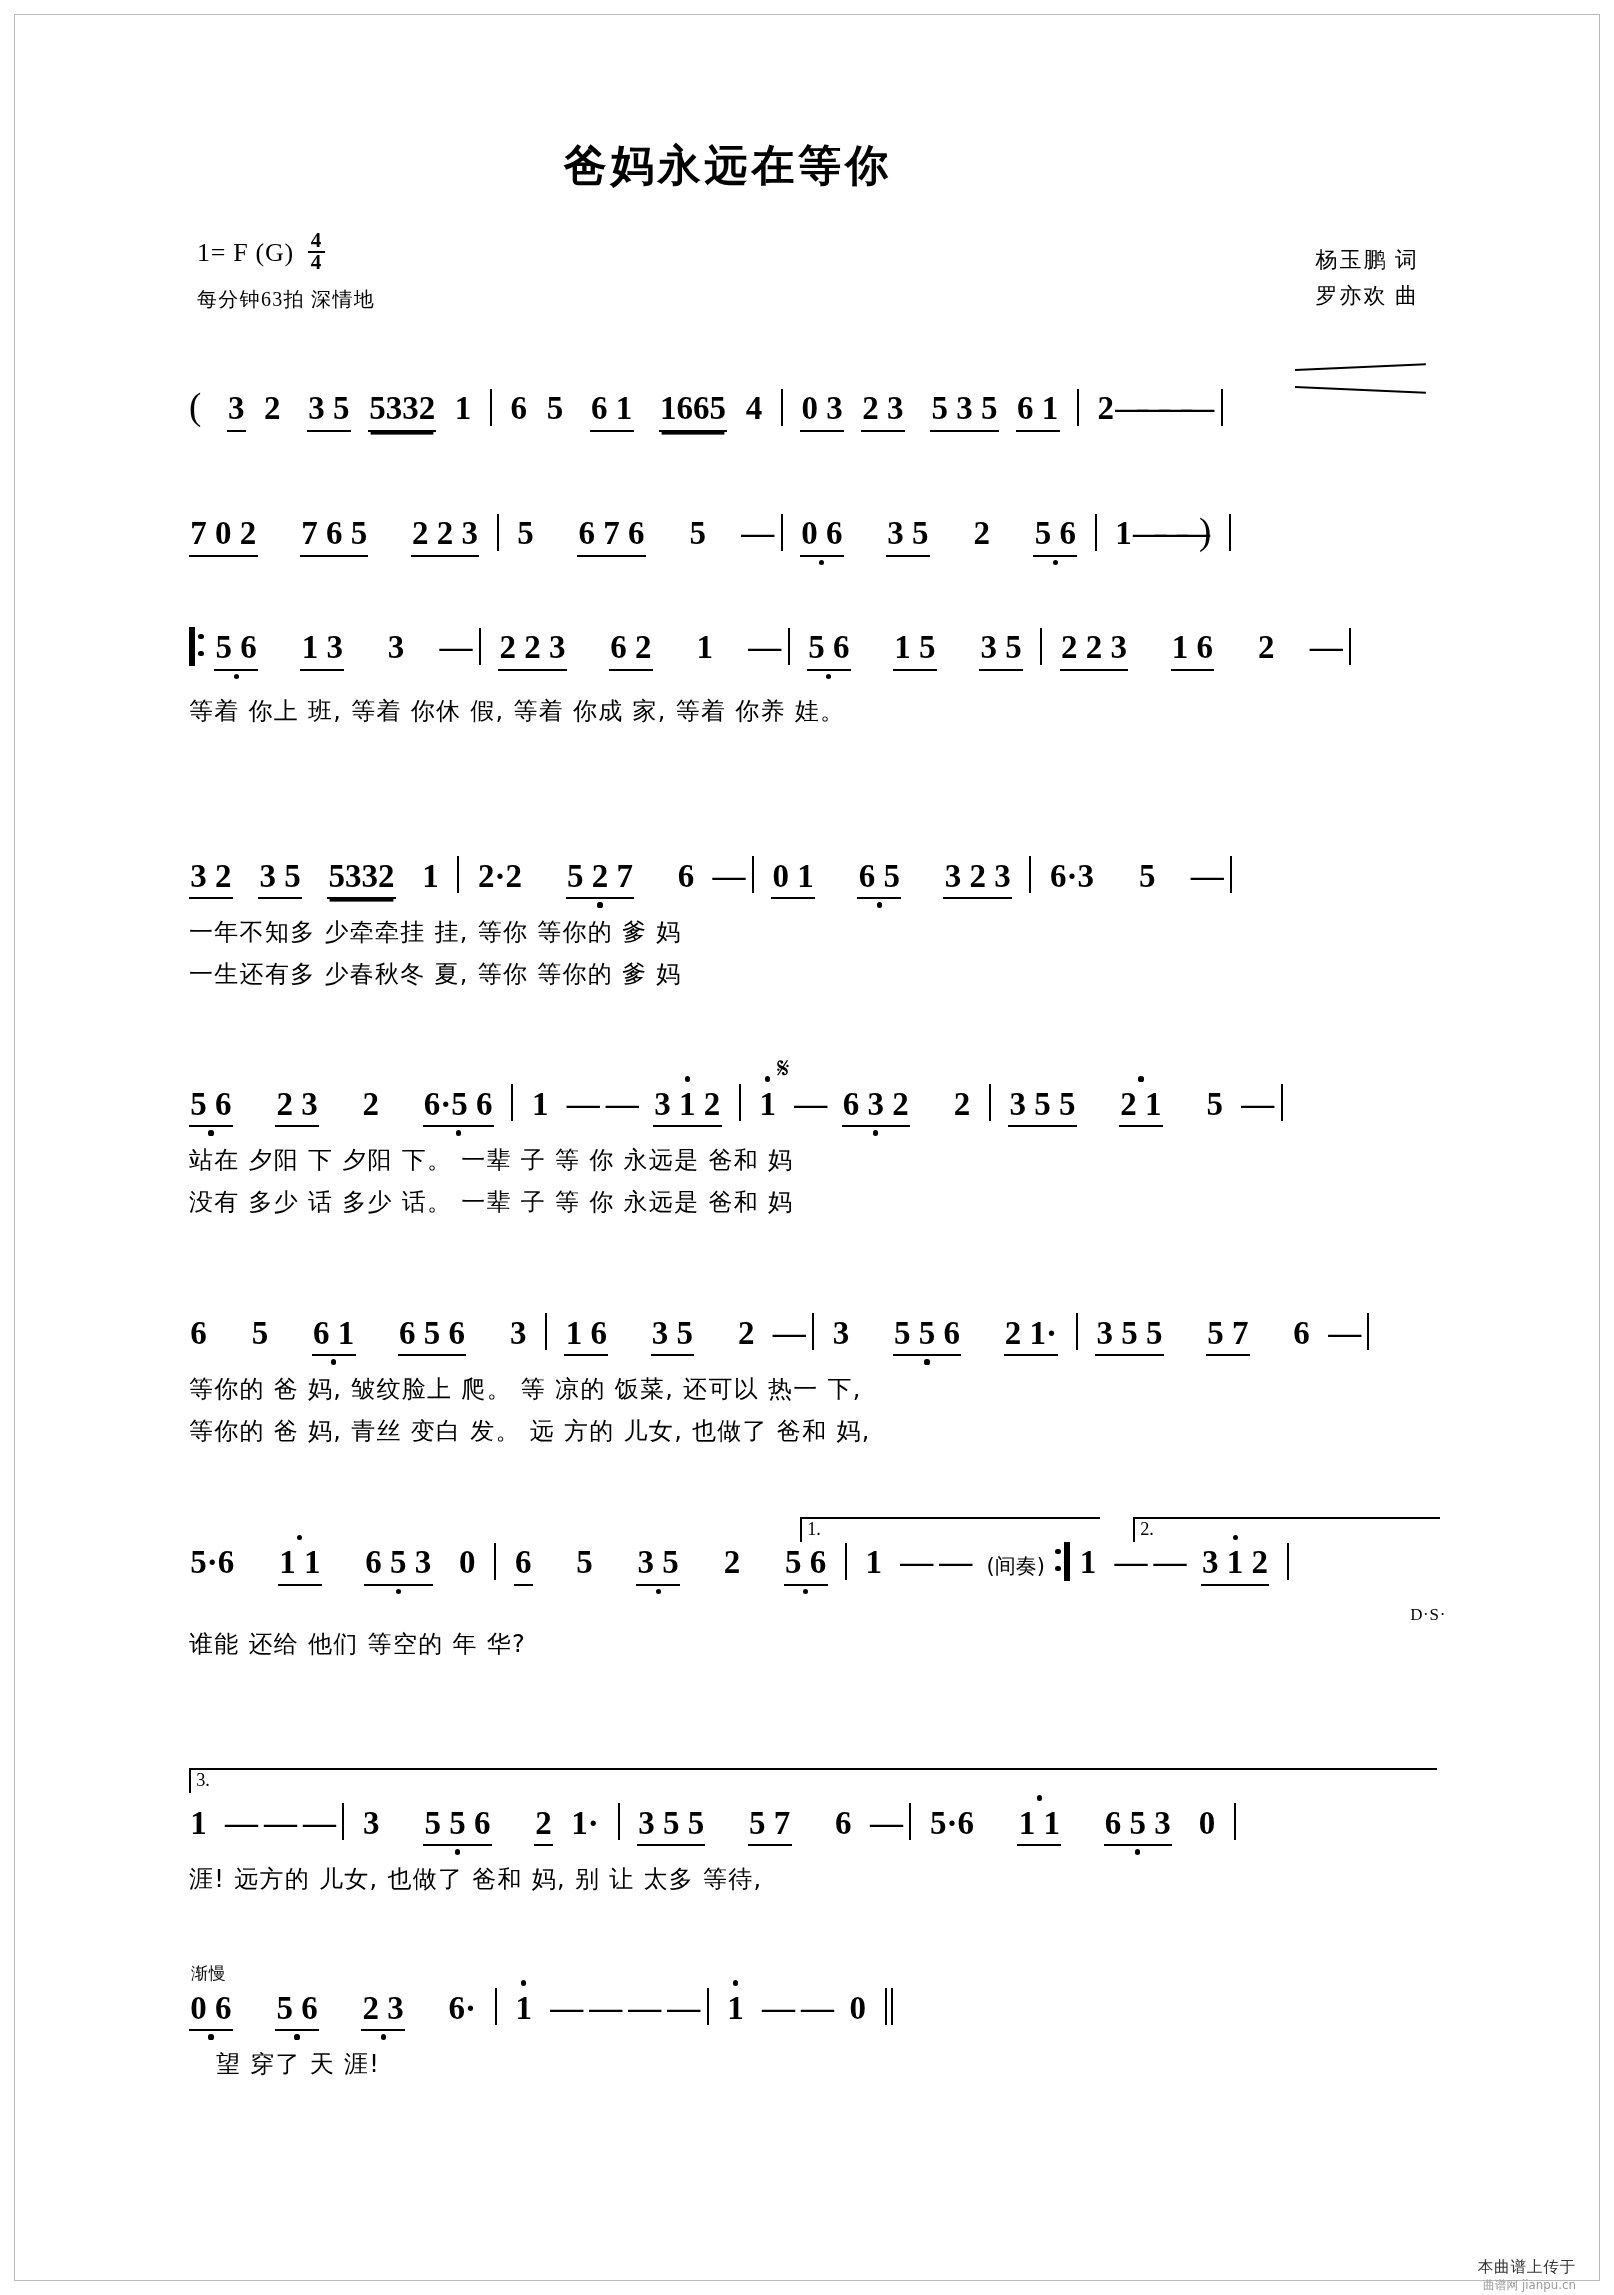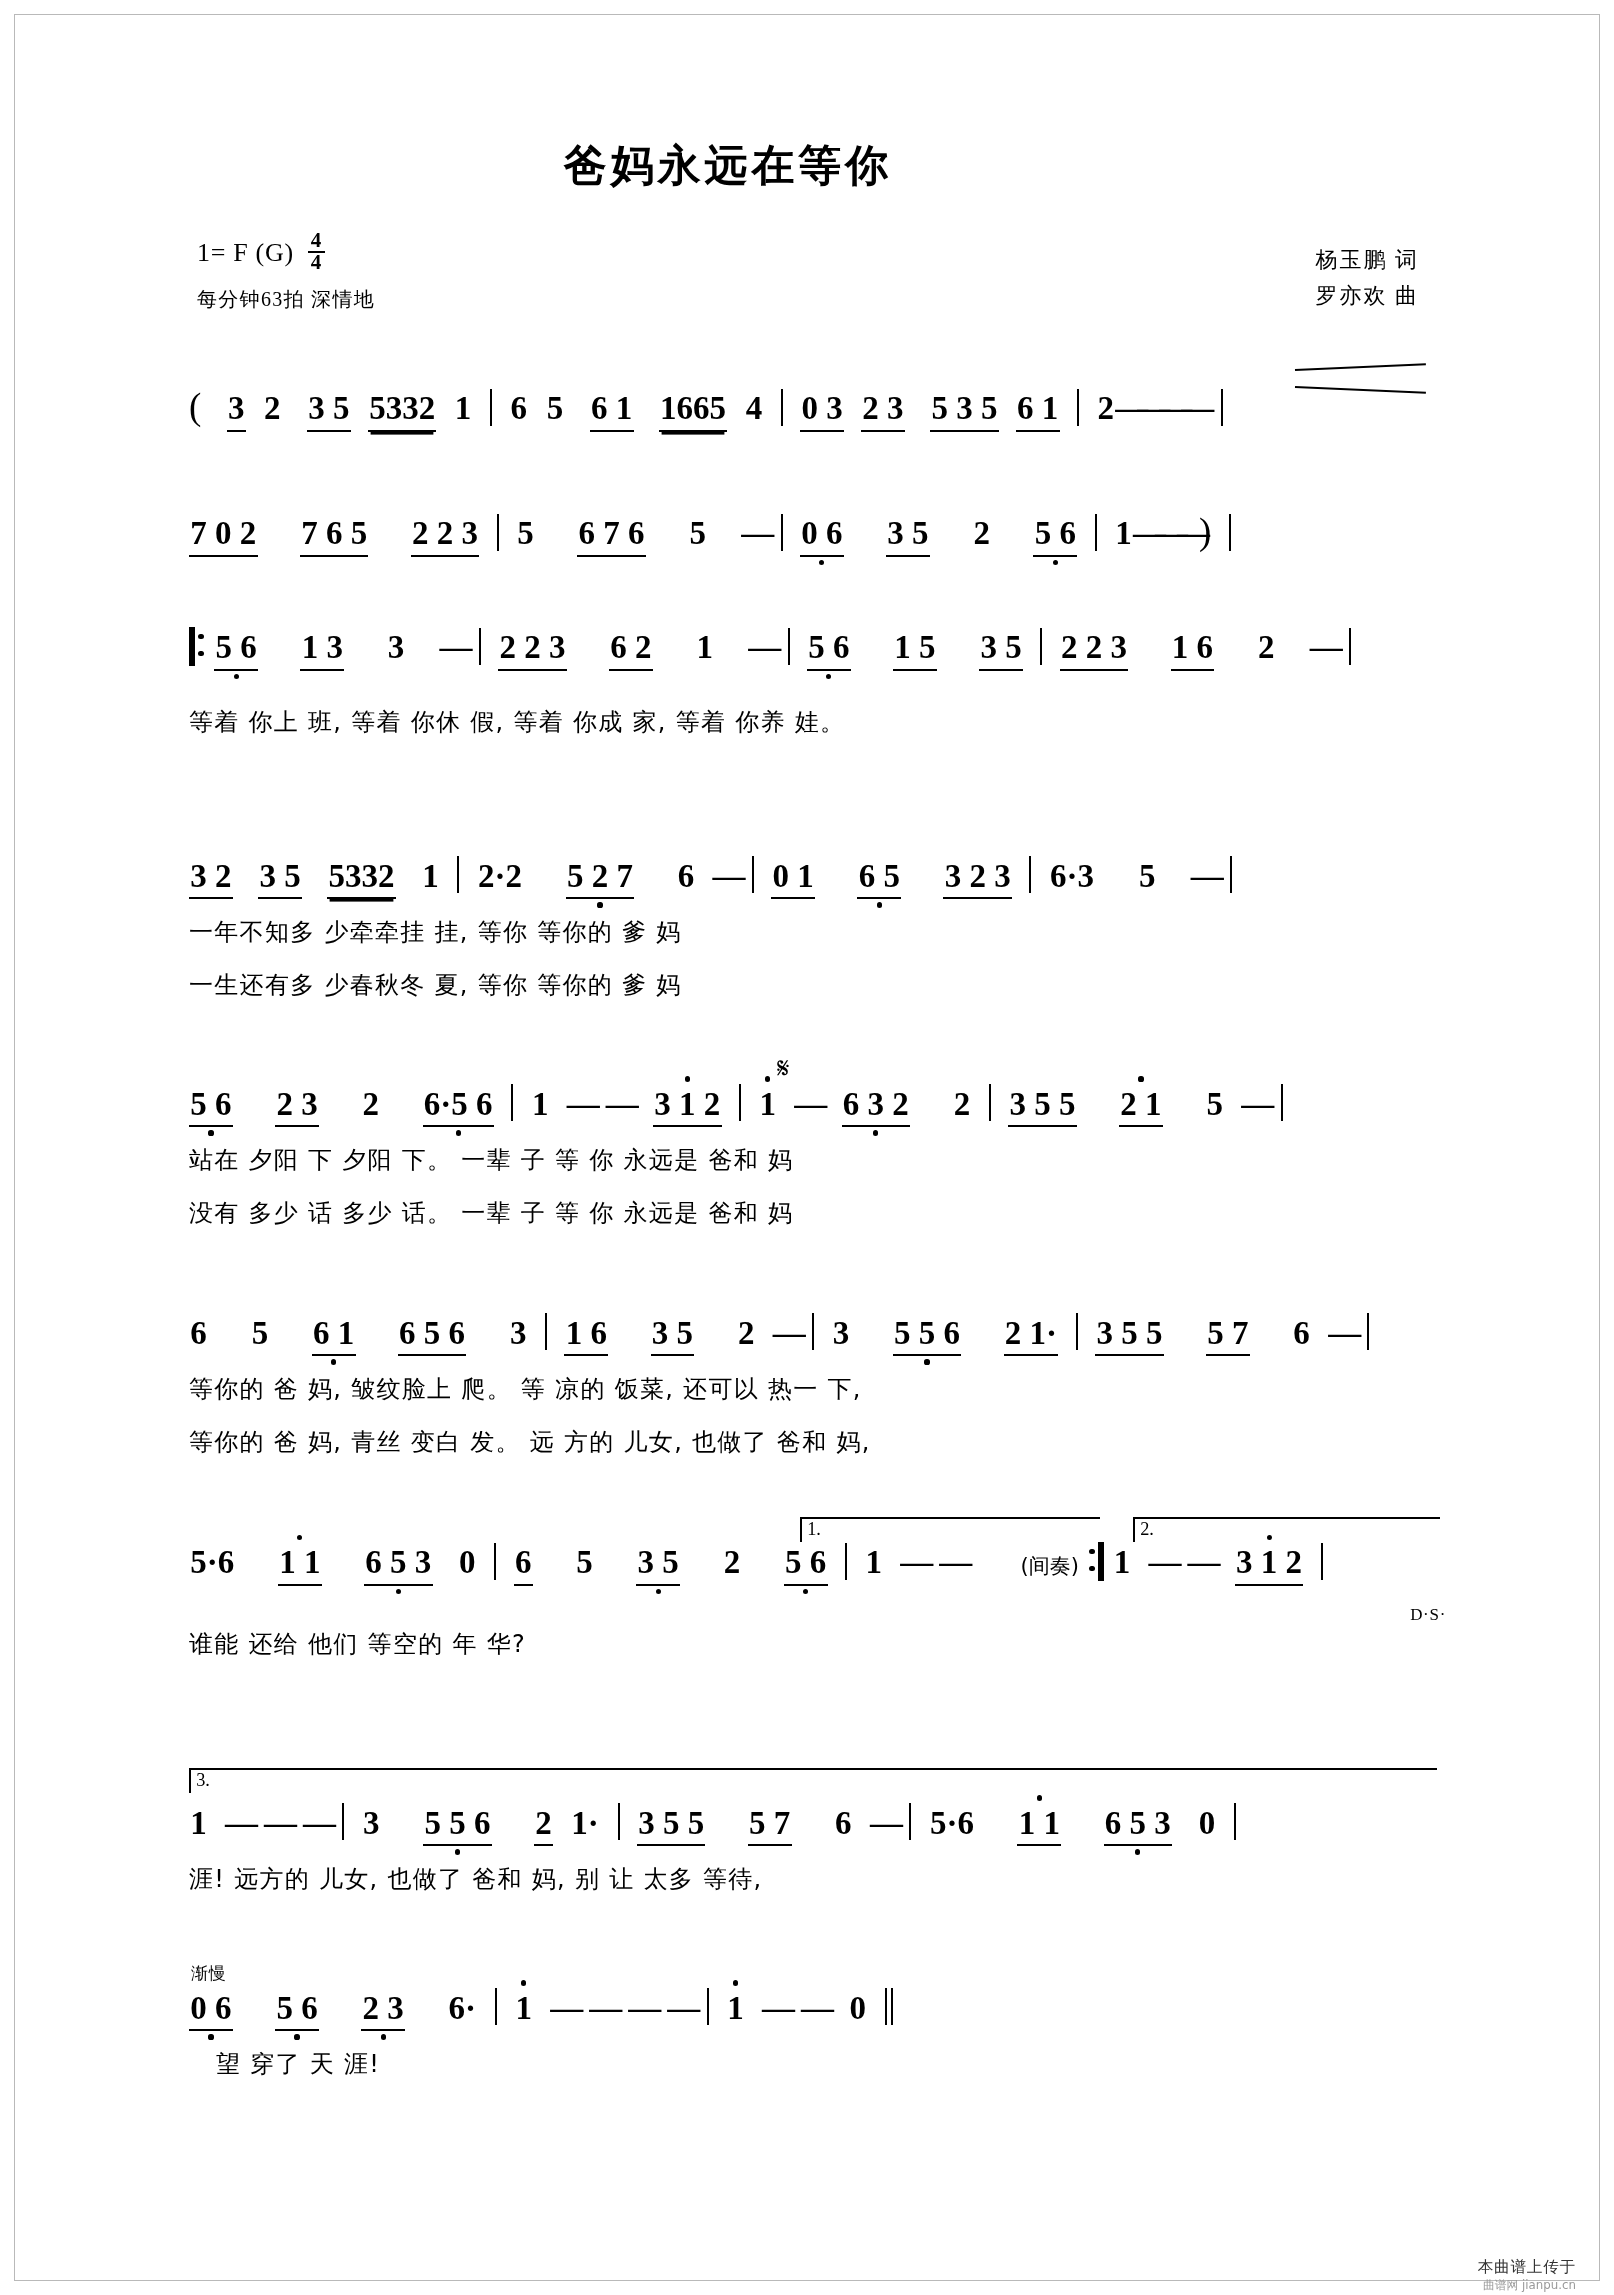--- a/index.html
+++ b/index.html
@@ -106,21 +106,21 @@
     position: relative;
     margin-left: 189px;
     margin-right: 163px;
     font-family: "DejaVu Sans", sans-serif;
     font-size: 24px;
     letter-spacing: 1.3px;
     white-space: nowrap;
     color: #000;
     height: 34px;
   }
-  .lyric-row.second { margin-top: 19px; }
+  .lyric-row.second { margin-top: 8px; }
 
   .n { position: relative; display: inline-block; padding: 0 1.3px; }
   
   .b1 { border-bottom: 2.6px solid #000; padding-bottom: 2.6px; }
   .b2 { border-bottom: 2.6px solid #000; padding-bottom: 2.6px; box-shadow: 0 5.2px 0 -2.6px #000; }
   .dotU::after {
     content: "";
     position: absolute;
     left: 50%;
     top: -9.1px;
@@ -391,21 +391,21 @@
       <span class="n b1 dotD">6 5 3</span><span class="sp"></span>
       <span class="n">0</span>
       <span class="bar"></span>
       <span class="n b1">6</span><span class="sp-l"></span>
       <span class="n">5</span><span class="sp-l"></span>
       <span class="n b1 dotD">3 5</span><span class="sp-l"></span>
       <span class="n">2</span><span class="sp-l"></span>
       <span class="n b1 dotD">5 6</span>
       <span class="bar"></span>
       <span class="n">1</span><span class="sp"></span><span class="dash">—</span><span class="sp"></span><span class="dash">—</span><span class="sp"></span>
-      <span style="font-family:'DejaVu Sans',sans-serif; font-size:21px; font-weight:normal;margin-left:34px;">(间奏)</span>
+      <span style="font-family:'DejaVu Sans',sans-serif; font-size:21px; font-weight:normal;">(间奏)</span>
       <span class="repeat-close"></span>
       <span class="n">1</span><span class="sp"></span><span class="dash">—</span><span class="sp"></span><span class="dash">—</span><span class="sp"></span>
       <span class="n b1 dotU">3 1 2</span>
       <span class="bar"></span>
     </div>
     <div class="marklabel" style="right:169px; top:63px;">D·S·</div>
     <div class="lyric-row" style="margin-top:26px;">谁能 还给 他们    等空的  年     华?</div>
   </div>
 
   <div class="system" style="top:1790px;">

